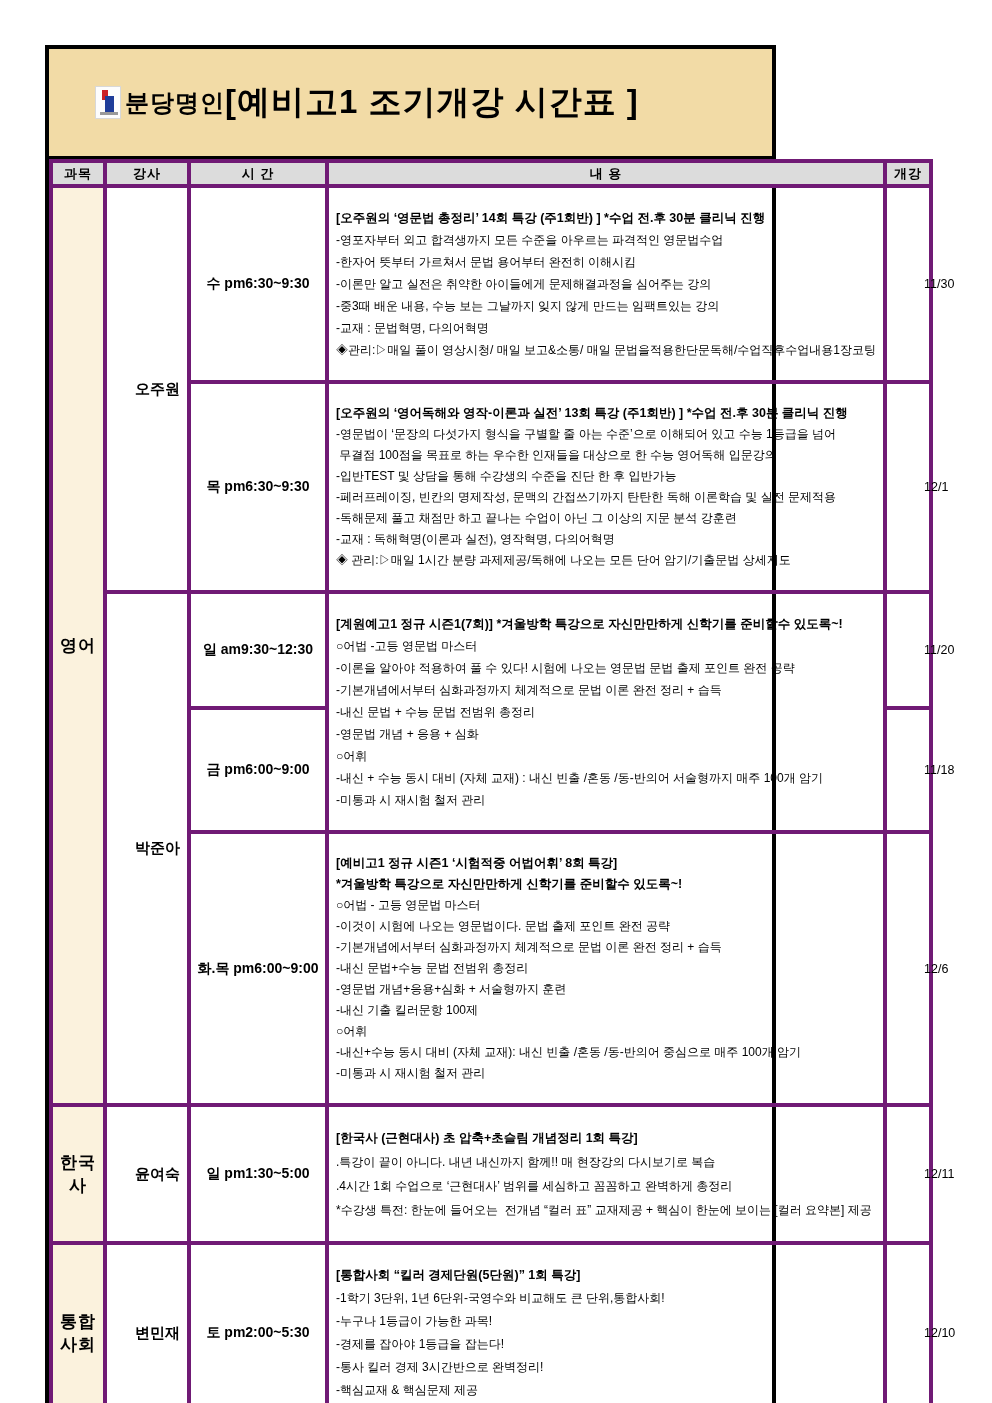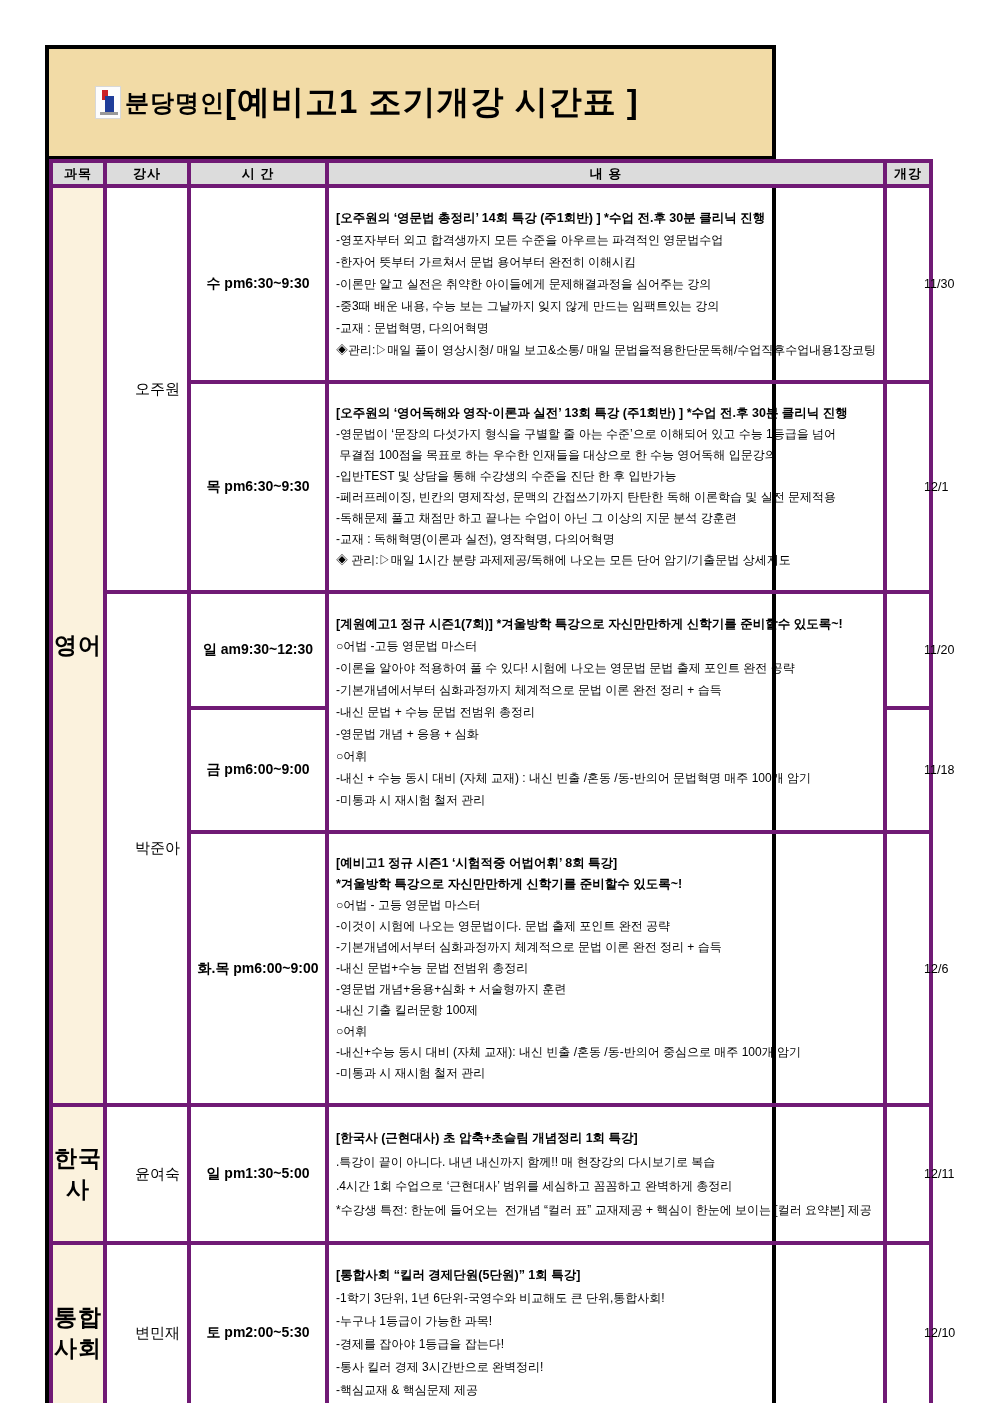--- a/index.html
+++ b/index.html
@@ -20,22 +20,22 @@
 
   
   table { border-collapse:collapse; table-layout:fixed; width:100%; }
   col.c-subject { width:54px; }
   col.c-teacher { width:84px; }
   col.c-time    { width:138px; }
   col.c-content { width:558px; }
   col.c-start   { width:46px; }
   th, td { border:4px solid #701a75; vertical-align:middle; }
   .head-row th { height:25px; background:#DCDCDC; font-size:13px; font-weight:bold; text-align:center; letter-spacing:1px; }
-  .subject-cell { background:#FBF2DD; font-size:23px; font-weight:bold; text-align:center; white-space:pre-line; letter-spacing:1px; }
-  .teacher-cell { font-size:15px; font-weight:normal; text-align:center;padding-left:21px; }
+  .subject-cell { background:#FBF2DD; font-size:17px; font-weight:bold; text-align:center; white-space:pre-line; letter-spacing:1px; }
+  .teacher-cell { font-size:15px; font-weight:bold; text-align:center;padding-left:21px; }
   .time-cell { font-size:14px; font-weight:bold; text-align:center; white-space:nowrap;margin-top:44px; }
   .start-cell { font-size:12.5px; text-align:center;padding-left:37px; }
   .content-cell { padding:19px 7px; font-size:12px; }
   .content-cell .block-title { font-weight:bold; font-size:12.5px; white-space:pre; overflow:hidden; }
   .content-line { white-space:pre; overflow:hidden; }
   .lh21 .block-title, .lh21 .content-line { line-height:21px; }
   .lh22 .block-title, .lh22 .content-line { line-height:22px; }
   .lh23 .block-title, .lh23 .content-line { line-height:23px; }
   .lh24 .block-title, .lh24 .content-line { line-height:24px; }
   tr.r1 { height:163px; } tr.r2 { height:175px; } tr.r3 { height:95px; }
@@ -121,21 +121,21 @@
         <td class="time-cell">일 am9:30~12:30</td>
         <td class="content-cell lh22" rowspan="2">
           <div class="block-title">[계원예고1 정규 시즌1(7회)] *겨울방학 특강으로 자신만만하게 신학기를 준비할수 있도록~!</div>
           <div>
                 <div class="content-line">○어법 -고등 영문법 마스터</div>
                 <div class="content-line">-이론을 알아야 적용하여 풀 수 있다! 시험에 나오는 영문법 문법 출제 포인트 완전 공략</div>
                 <div class="content-line">-기본개념에서부터 심화과정까지 체계적으로 문법 이론 완전 정리 + 습득</div>
                 <div class="content-line">-내신 문법 + 수능 문법 전범위 총정리</div>
                 <div class="content-line">-영문법 개념 + 응용 + 심화</div>
                 <div class="content-line">○어휘</div>
-                <div class="content-line">-내신 + 수능 동시 대비 (자체 교재) : 내신 빈출 /혼동 /동-반의어 문법혁명 매주 100개 암기</div>
+                <div class="content-line">-내신 + 수능 동시 대비 (자체 교재) : 내신 빈출 /혼동 /동-반의어 서술형까지 매주 100개 암기</div>
                 <div class="content-line">-미통과 시 재시험 철저 관리</div>
               </div>
         </td>
         <td class="start-cell">11/20</td>
       </tr>
 
       <tr class="r4">
         <td class="time-cell">금 pm6:00~9:00</td>
         <td class="start-cell">11/18</td>
       </tr>

